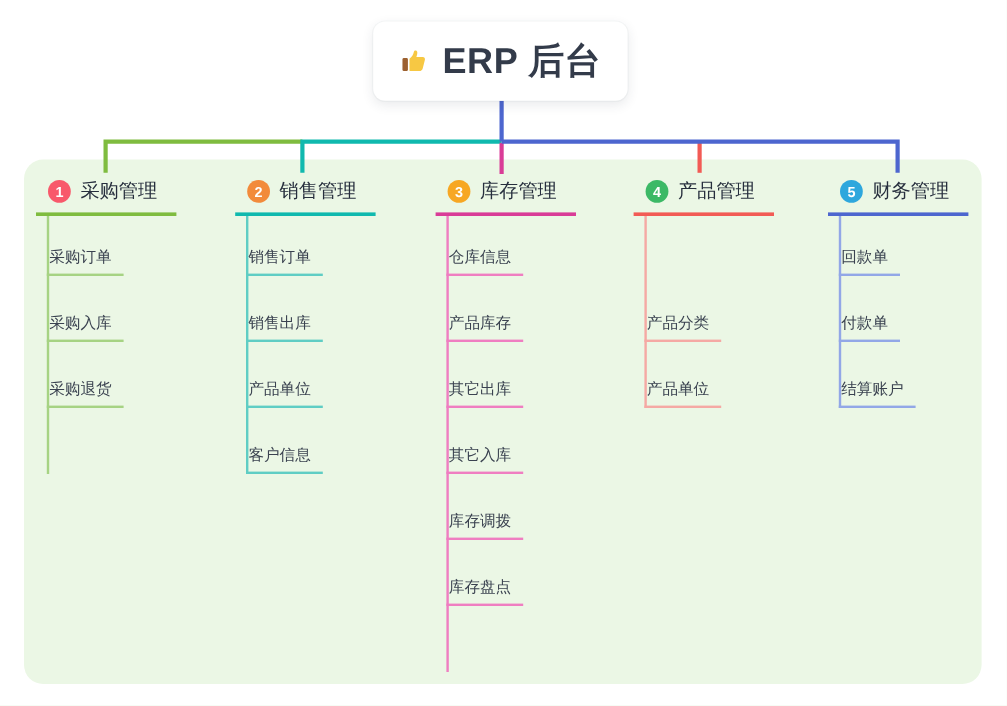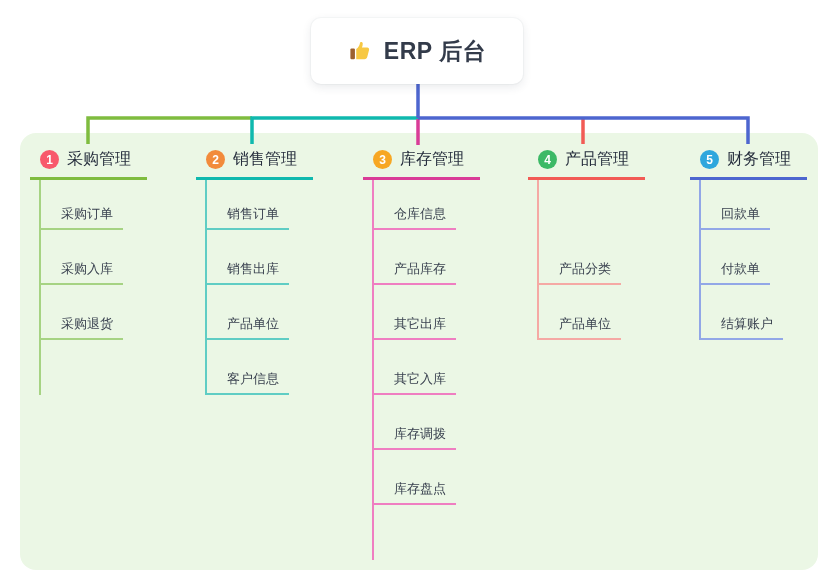--- a/index.html
+++ b/index.html
@@ -15,39 +15,39 @@
   }
   
   .connectors{position:absolute;left:0;top:0;width:839px;height:588px;pointer-events:none;}
   
   .root-card{
     position:absolute;left:311px;top:18px;width:212px;height:66px;
     background:#ffffff;border-radius:10px;
     box-shadow:0 3px 10px rgba(40,50,70,0.10), 0 0 0 1px rgba(40,50,70,0.03);
     display:flex;align-items:center;justify-content:center;gap:10px;
   }
-  .root-title{font-size:23px;font-weight:600;color:#333B4A;letter-spacing:0.5px;}
+  .root-title{font-size:30px;font-weight:600;color:#333B4A;letter-spacing:0.5px;}
   .thumb{width:26px;height:26px;display:block;}
   
   .branch{position:absolute;top:146px;width:117px;}
   .header{
     box-sizing:border-box;width:117px;height:34px;
     display:flex;align-items:center;gap:8px;padding:0 0 4px 10px;
     border-bottom:3px solid #000;cursor:default;
   }
   .badge{
     width:19px;height:19px;border-radius:50%;flex:0 0 19px;
     display:flex;align-items:center;justify-content:center;
     color:#fff;font-size:12px;font-weight:700;line-height:1;
   }
   .blabel{font-size:16px;font-weight:500;color:#262E3D;white-space:nowrap;}
   .vline{position:absolute;left:9px;top:34px;width:2px;}
   .child{
     position:absolute;left:9px;white-space:nowrap;
-    padding:0 10px 6px 22px;border-bottom:2px solid #000;
+    padding:0 10px 6px 2px;border-bottom:2px solid #000;
     font-size:13px;line-height:16px;color:#3A4250;
   }
   
   .b1 .header{border-color:#7FBC3F;} .b1 .badge{background:#F8596B;}
   .b1 .vline{background:#A6D383;}   .b1 .child{border-color:#A6D383;}
   .b2 .header{border-color:#10B9AE;} .b2 .badge{background:#F28B3B;}
   .b2 .vline{background:#5FCDC4;}   .b2 .child{border-color:#5FCDC4;}
   .b3 .header{border-color:#D93C97;} .b3 .badge{background:#F7A723;}
   .b3 .vline{background:#EF7EC1;}   .b3 .child{border-color:#EF7EC1;text-align:right;}
   .b4 .header{border-color:#F25B55;} .b4 .badge{background:#3CB966;}

